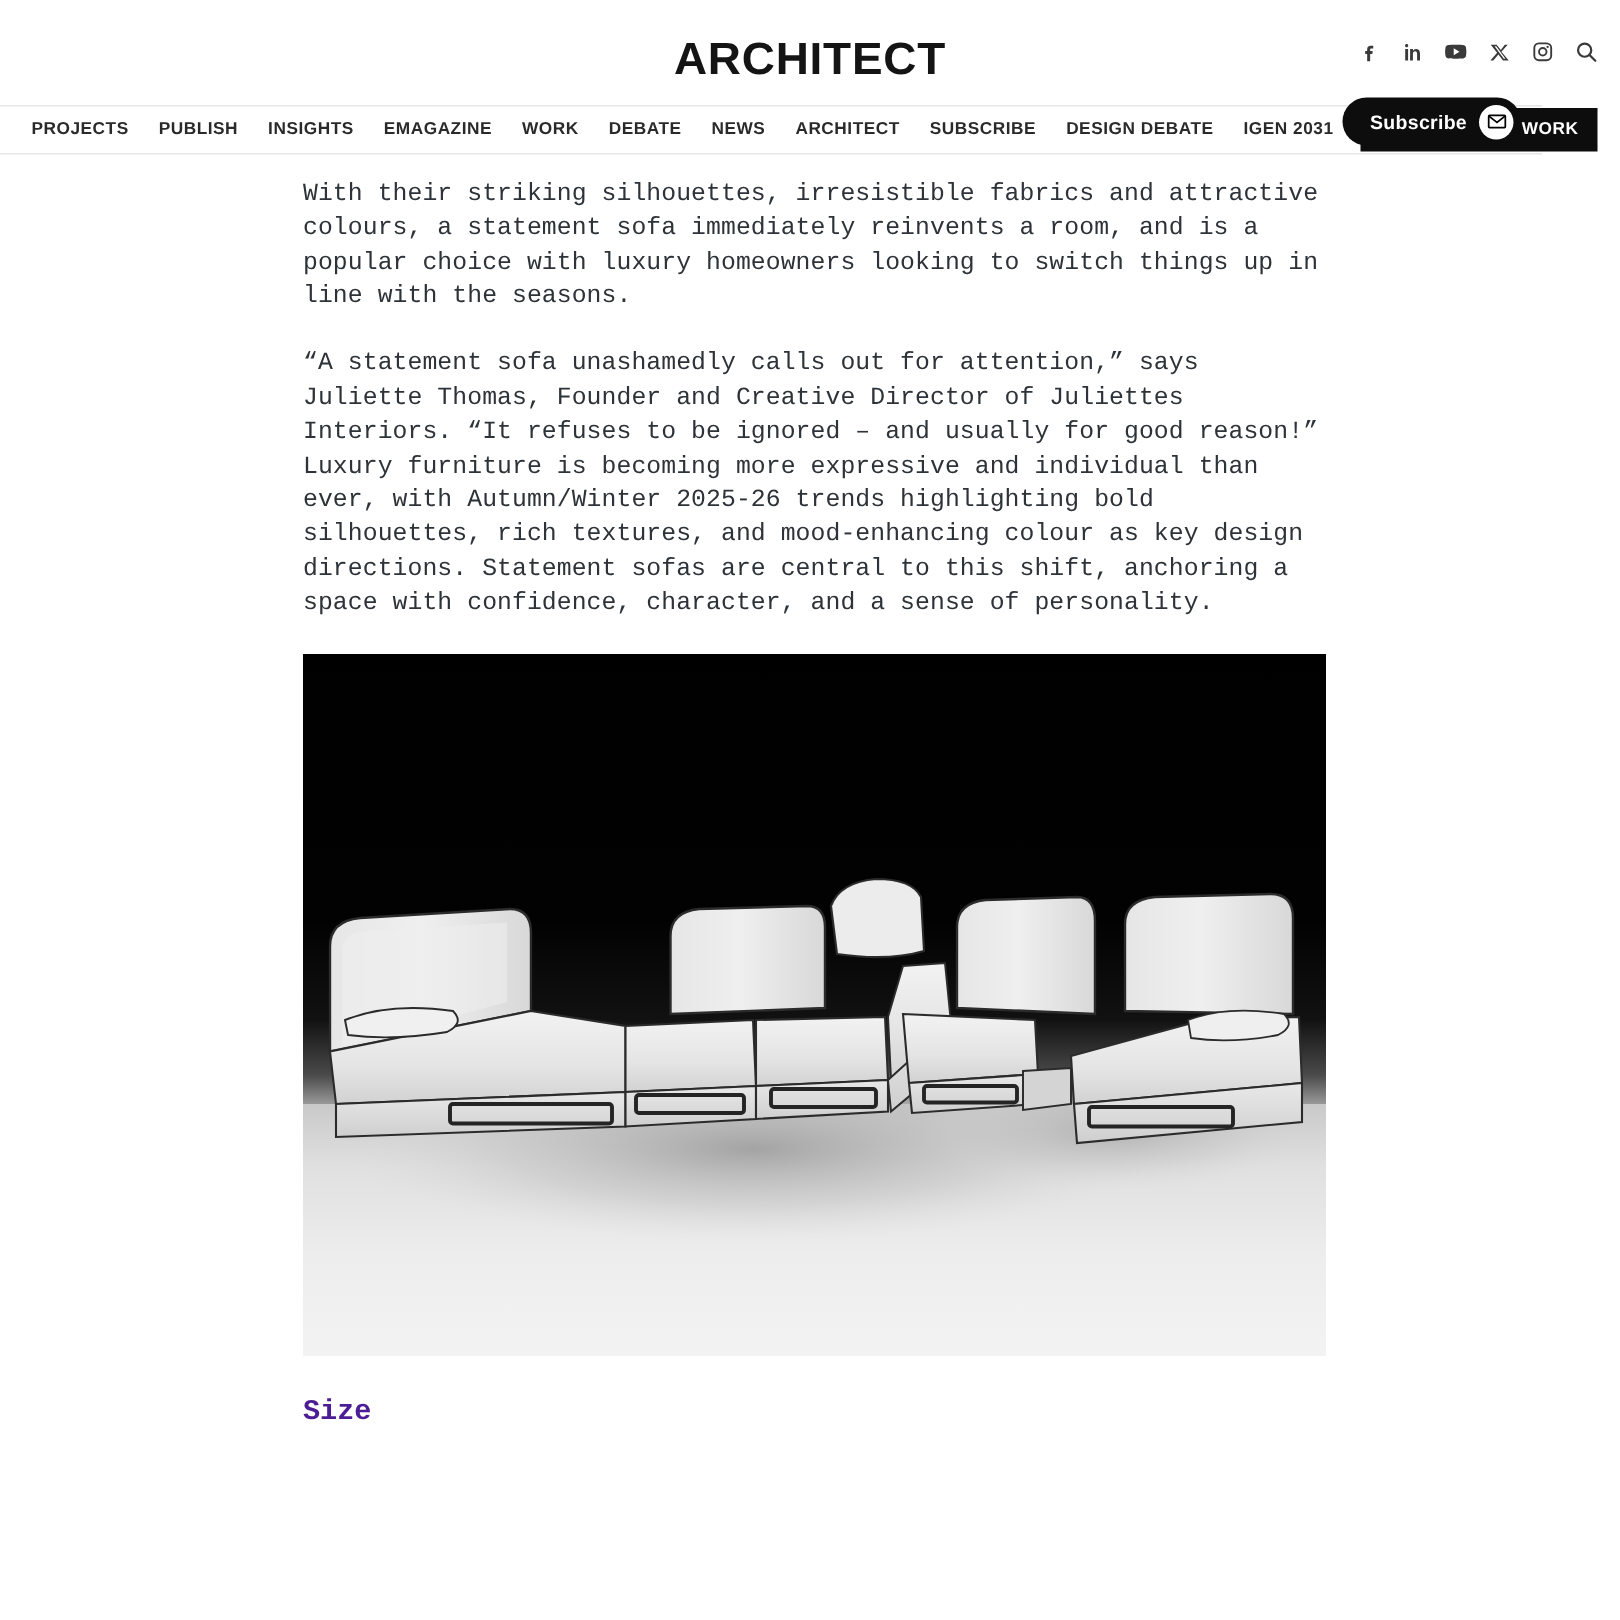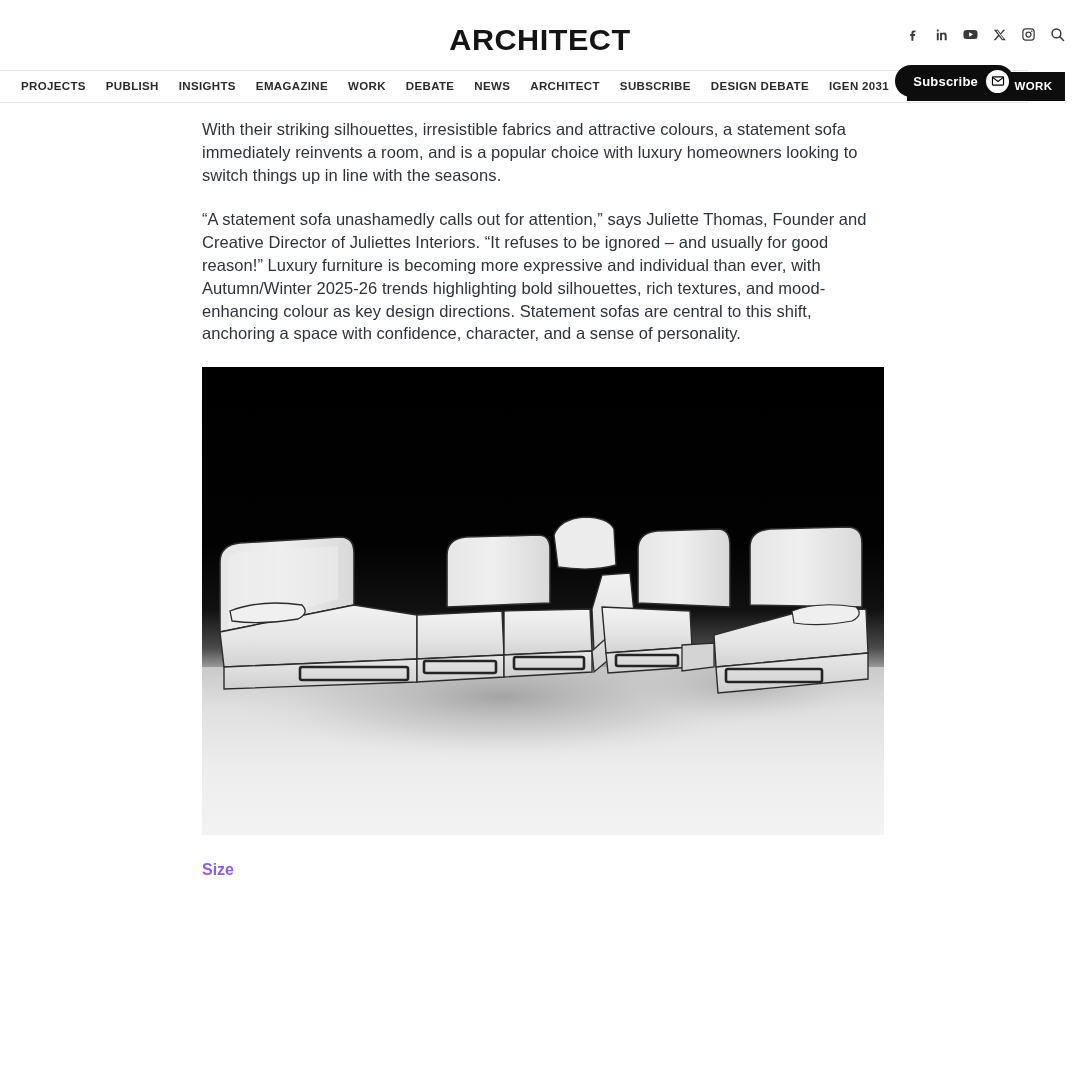--- a/index.html
+++ b/index.html
@@ -125,36 +125,37 @@
     background: #ffffff;
     display: flex;
     align-items: center;
     justify-content: center;
   }
 
   
   .article {
     width: 932px;
     padding-top: 15px;
+    font-family: Liberation Mono, monospace;
   }
   .content-col {
     width: 682px;
     margin-left: 202px;
   }
   .para {
     font-size: 16.5px;
     line-height: 22.8px;
     color: #2d3338;
     margin-bottom: 22px;
     letter-spacing: 0.05px;
   }
   .subhead {
-    font-size: 16px;
-    font-weight: bold;
-    color: #8b5cf6;
+    font-size: 19px;
+    font-weight: bold;
+    color: #4c1d95;
     margin-bottom: 22px;
   }
 
   
   .photo {
     position: relative;
     width: 682px;
     height: 468px;
     margin-bottom: 26px;
     overflow: hidden;

